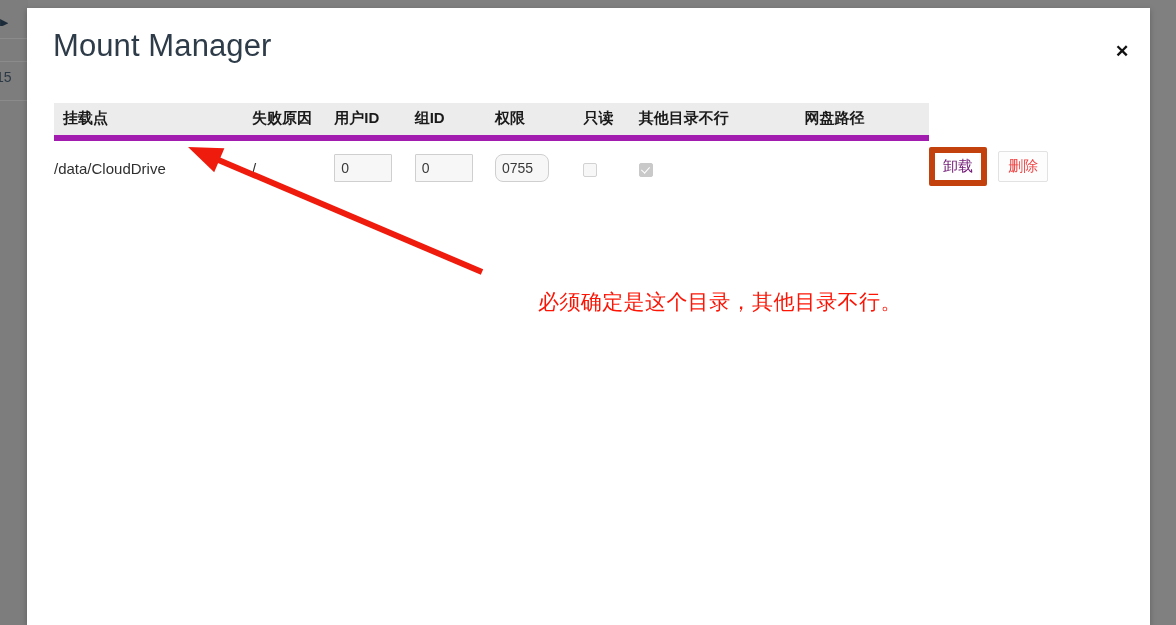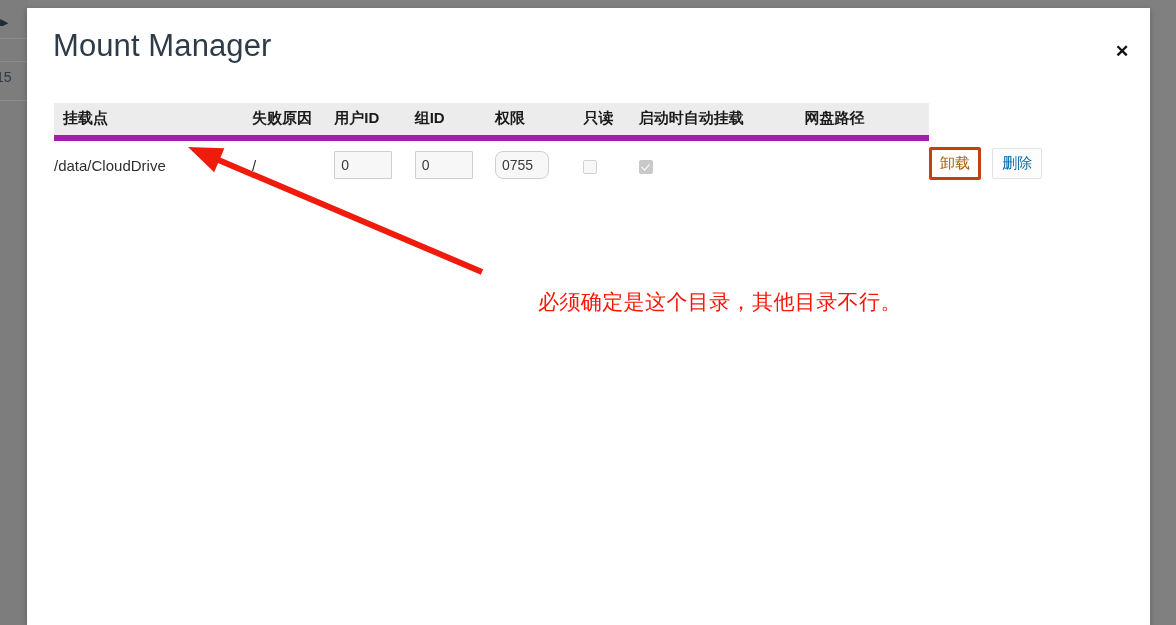--- a/index.html
+++ b/index.html
@@ -203,27 +203,27 @@
     display: inline-block;
     box-sizing: border-box;
     font-family: "Liberation Sans", sans-serif;
     font-size: 15px;
     padding: 4px 8px 5px 8px;
     border-radius: 2px;
     background: #ffffff;
     line-height: 18px;
   }
   .btn-unmount {
-    border: 3px solid #c2410c;
-    color: #a16207;
+    border: 6px solid #c2410c;
+    color: #701a75;
     cursor: pointer;
   }
   .btn-delete {
     border: 1px solid #e2e2e2;
-    color: #0369a1;
+    color: #ef4444;
     background: #fdfdfd;
     cursor: default;
     margin-left: 7px;
     padding: 5px 9px 6px 9px;
   }
 
   
   #annotation-layer {
     position: absolute;
     left: 0;
@@ -276,21 +276,21 @@
           <col class="col-actions">
       </colgroup>
       <thead>
         <tr>
           <th class="col-mount">挂载点</th>
           <th>失败原因</th>
           <th>用户ID</th>
           <th>组ID</th>
           <th>权限</th>
           <th>只读</th>
-          <th>启动时自动挂载</th>
+          <th>其他目录不行</th>
           <th>网盘路径</th>
           <th class="no-bg"></th>
         </tr>
       </thead>
       <tbody>
         <tr>
           <td class="cell-indent">/data/CloudDrive</td>
           <td>/</td>
           <td>
             <input class="txt uid" type="text" value="0" style="">

